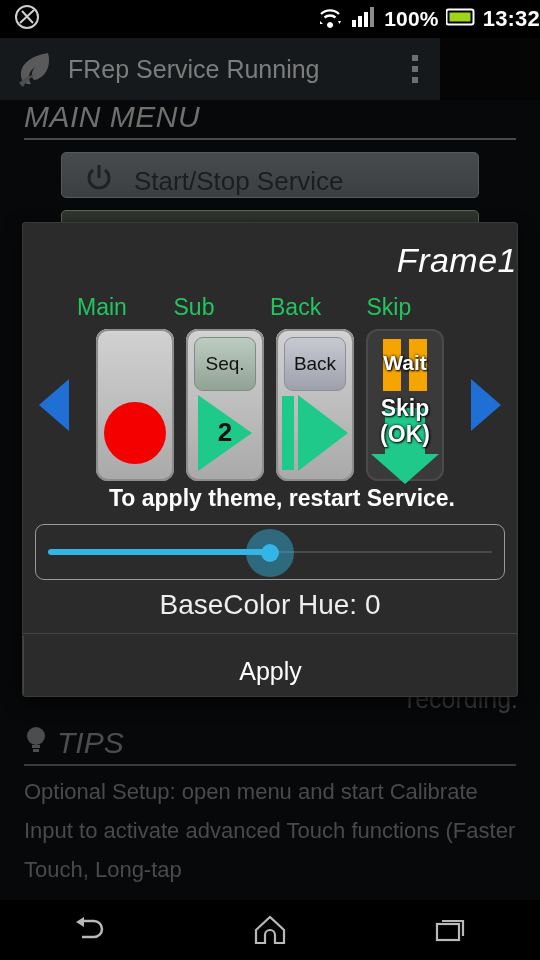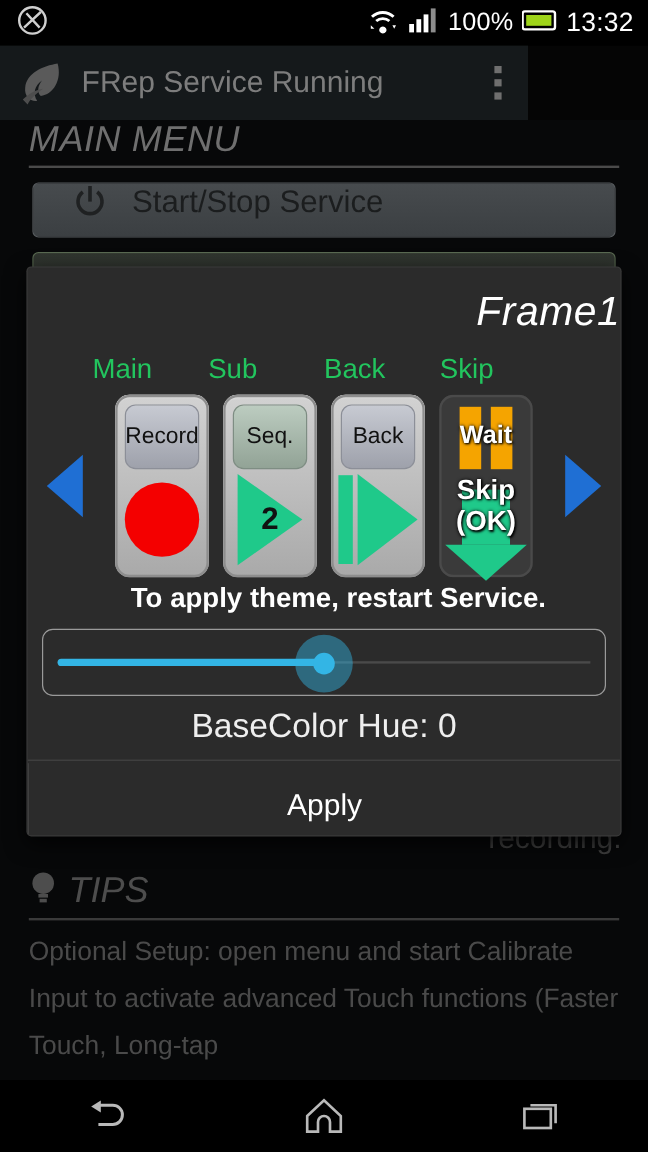--- a/index.html
+++ b/index.html
@@ -9,21 +9,21 @@
     overflow:hidden;
   }
   #screen{ position:relative; width:540px; height:960px; background:#050505; }
 
   
   #statusbar{
     position:absolute; left:0; top:0; width:540px; height:38px;
     background:#000; display:flex; align-items:center;
   }
   #sb-left{ padding-left:14px; display:flex; align-items:center; }
-  #sb-right{ margin-left:auto; display:flex; align-items:center; padding-right:12px; gap:7px; }
+  #sb-right{ margin-left:auto; display:flex; align-items:center; padding-right:0; gap:7px;font-weight:bold; }
   .sb-text{ color:#fff; font-size:21px; letter-spacing:.2px; }
   #sb-clock{ font-size:22px; }
 
   
   #actionbar{
     position:absolute; left:0; top:38px; width:440px; height:62px;
     background:#15191b; display:flex; align-items:center;
   }
   #ab-logo{ margin-left:16px; width:42px; height:38px; }
   #ab-title{ color:#7d7d7d; font-size:25px; margin-left:10px; }
@@ -33,24 +33,24 @@
   
   #content{ position:absolute; left:0; top:100px; width:540px; height:800px; background:#070809; }
 
   .section-head{
     color:#6f6f6f; font-size:30px; font-style:italic;
     padding-left:24px; letter-spacing:.5px;
   }
   .section-rule{ height:2px; background:#4a4a4a; margin:4px 24px 0 24px; }
 
   .menu-btn{
-    margin:12px auto 0 auto; width:486px; height:46px;
+    margin:12px auto 0 auto; width:418px; height:46px;
     background:linear-gradient(#474b4e,#3b3f42);
     border:1px solid #55595c; border-radius:5px;
-    display:flex; align-items:flex-start;padding-left:10px;
+    display:flex; align-items:flex-end;
   }
   .menu-btn .lbl{ color:#1b1d1e; font-size:26px; margin-left:72px; }
   .power-ico{ position:absolute; margin-left:22px; }
 
   .menu-btn.green{
     background:linear-gradient(#30352f,#272b27);
     border:1px solid #5a6a52;
   }
 
   #tips-wrap{ position:absolute; left:0; top:625px; width:540px; }
@@ -312,21 +312,20 @@
       <div>Sub</div>
       <div>Back</div>
       <div>Skip</div>
     </div>
 
     <div id="frames-row">
 
       <span class="arrow" id="arrow-left"></span>
 
       <div class="fkey">
-        <div class="cap">Record</div>
         <div class="glyph">
           <div class="rec-dot"></div>
         </div>
       </div>
 
       <div class="fkey">
         <div class="cap greenish">Seq.</div>
         <div class="glyph">
           <div class="tri-green">
             <span class="tri-num">2</span>

